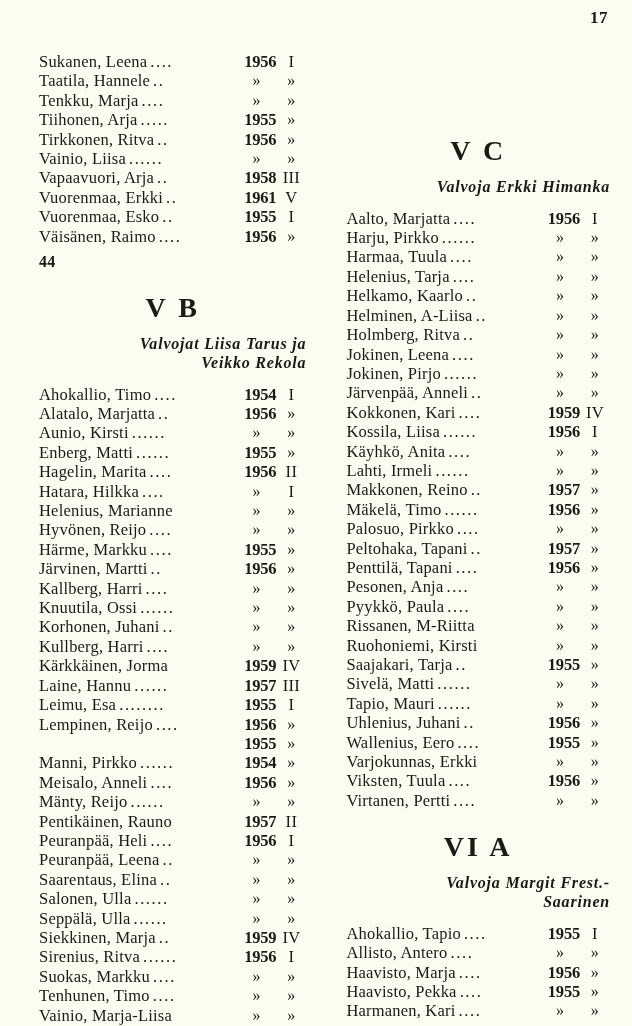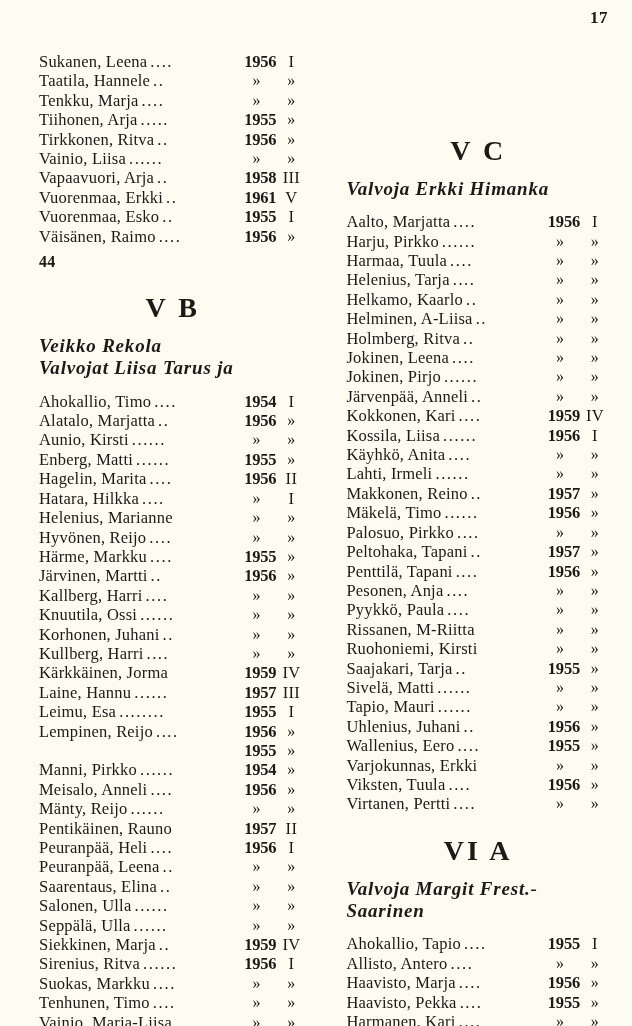--- a/index.html
+++ b/index.html
@@ -53,24 +53,24 @@
   
   .sec-title {
     text-align: center;
     font-size: 28px;
     font-weight: bold;
     letter-spacing: 3px;
     margin: 22px 0 11px 0;
     line-height: 1.1;
   }
   .sec-sub {
-    text-align: left;
+    text-align: right;
     font-style: italic;
     font-weight: bold;
-    font-size: 19px;
+    font-size: 16px;
     letter-spacing: 0.8px;
     line-height: 1.18;
     margin: 0 0 12px 0;
   }
   .sec-sub span { display: block; }
 
   
   ul.namelist {
     list-style: none;
     margin: 0;
@@ -188,22 +188,22 @@
           <li>
             <span class="nm">Väisänen,  Raimo</span>
             <span class="leader">....</span>
             <span class="yr">1956</span>
             <span class="rn ditto">»</span>
           </li>
         </ul>
         <div class="count">44</div>
         <div class="sec-title">V B</div>
         <div class="sec-sub">
+          <span>Valvojat Liisa Tarus ja</span>
           <span>Veikko Rekola</span>
-          <span>Valvojat Liisa Tarus ja</span>
         </div>
         <ul class="namelist">
           <li>
             <span class="nm">Ahokallio,  Timo</span>
             <span class="leader">....</span>
             <span class="yr">1954</span>
             <span class="rn">I</span>
           </li>
           <li>
             <span class="nm">Alatalo,  Marjatta</span>

